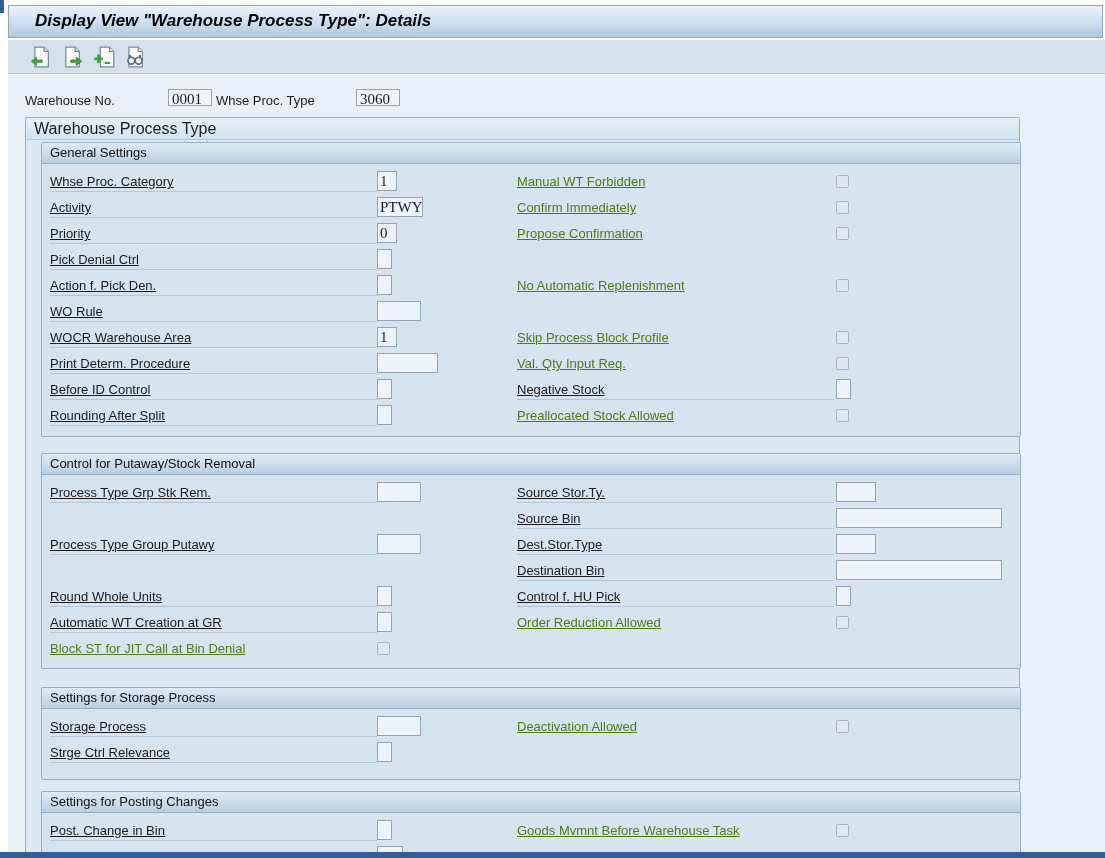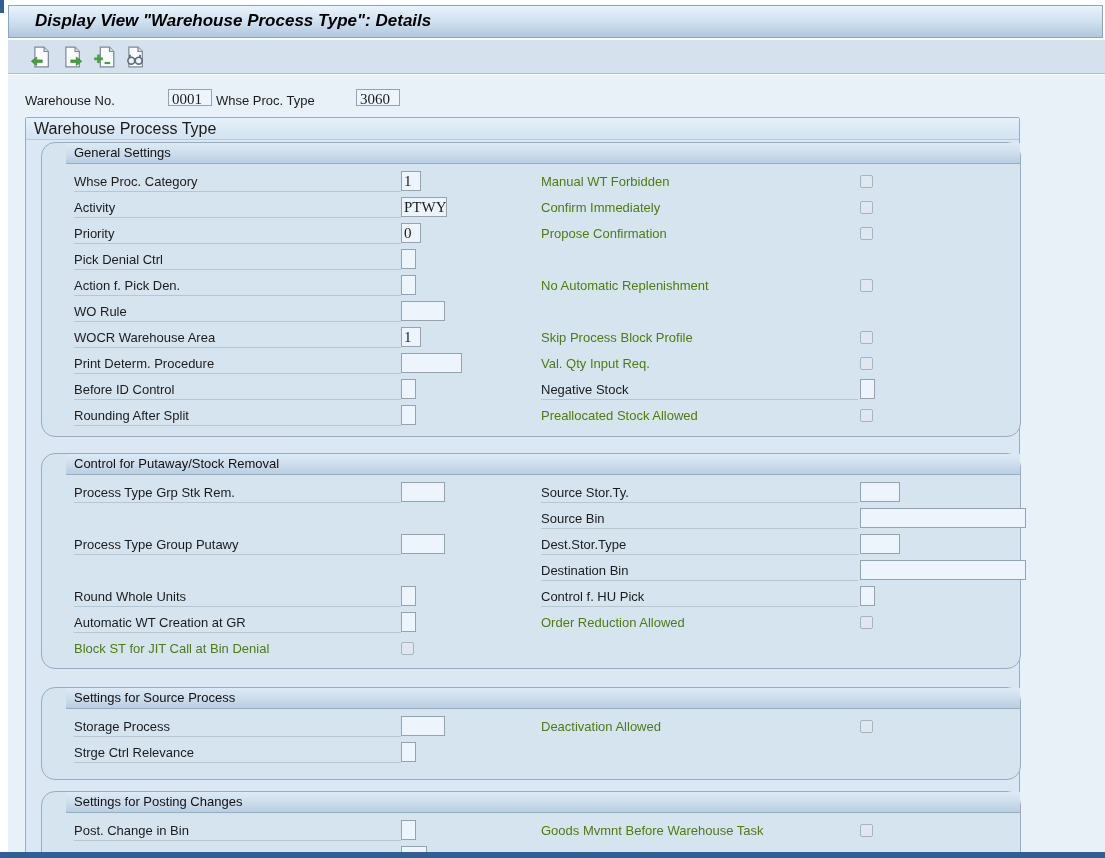--- a/index.html
+++ b/index.html
@@ -27,27 +27,27 @@
           border:1px solid #94a3b2;font-family:"Liberation Serif", serif;font-size:15px;
           line-height:19px;padding:0 3px;white-space:nowrap;overflow:hidden;}
   .fldbox.sans{font-family:"Liberation Sans", sans-serif;font-size:13px;line-height:19px;}
   
   .outerbox{position:absolute;left:25px;top:117px;width:995px;height:741px;box-sizing:border-box;
             border:1px solid #96adc4;border-radius:2px;background:#dbe8f4;}
   .outerbox .obt{display:block;height:21px;line-height:21px;padding-left:8px;font-size:16px;
                  background:linear-gradient(180deg,#e6f0f9,#d3e3f1);border-bottom:1px solid #b6c9db;}
   
   .group{position:absolute;left:33px;width:980px;box-sizing:border-box;border:1px solid #96adc4;
-         border-radius:14px;background:#d6e4f0;padding-left:24px;}
+         border-radius:2px;background:#d6e4f0;}
   .ghead{height:20px;line-height:20px;padding-left:8px;font-size:13px;color:#111;
          background:linear-gradient(180deg,#ddeaf6 0%,#ccdcec 55%,#b9cee2 100%);
          border-bottom:1px solid #96adc4;}
   .gbody{position:relative;}
   .row{position:absolute;left:0;width:978px;height:26px;}
-  .lbl{position:absolute;top:5px;font-size:13px;white-space:nowrap;}
+  .lbl{position:absolute;top:5px;font-size:13px;white-space:nowrap;text-decoration:underline;}
   .lbl.grey{color:#4d7c0f;}
   .ll{left:8px;}  .rl{left:475px;}
   .uline{position:absolute;bottom:3px;height:1px;background:#b5c6d6;}
   .ul-l{left:8px;width:327px;}  .ul-r{left:475px;width:317px;}
   .fld{position:absolute;top:2px;box-sizing:border-box;height:20px;background:#eef4fb;
        border:1px solid #94a3b2;font-family:"Liberation Serif", serif;font-size:15px;
        line-height:18px;padding:0 2px;white-space:nowrap;overflow:hidden;}
   .fx-l{left:335px;} .fx-r{left:794px;}
   .w15{width:15px;} .w20{width:20px;} .w26{width:26px;} .w40{width:40px;}
   .w44{width:44px;} .w46{width:46px;text-align:center;} .w61{width:61px;} .w166{width:166px;}
@@ -234,21 +234,21 @@
           <span class="cb dis cx-r"></span>
         </div>
         <div class="row" style="top:161px">
           <span class="lbl ll grey">Block ST for JIT Call at Bin Denial</span>
           <span class="cb dis cx-l"></span>
         </div>
       </div>
     </div>
 
     <div class="group" style="top:612px;height:93px">
-      <div class="ghead">Settings for Source Process</div>
+      <div class="ghead">Settings for Storage Process</div>
       <div class="gbody">
         <div class="row" style="top:5px">
           <span class="uline ul-l"></span>
           <span class="lbl ll">Storage Process</span>
           <span class="fld fx-l w44"></span>
           <span class="lbl rl grey">Deactivation Allowed</span>
           <span class="cb dis cx-r"></span>
         </div>
         <div class="row" style="top:31px">
           <span class="uline ul-l"></span>

